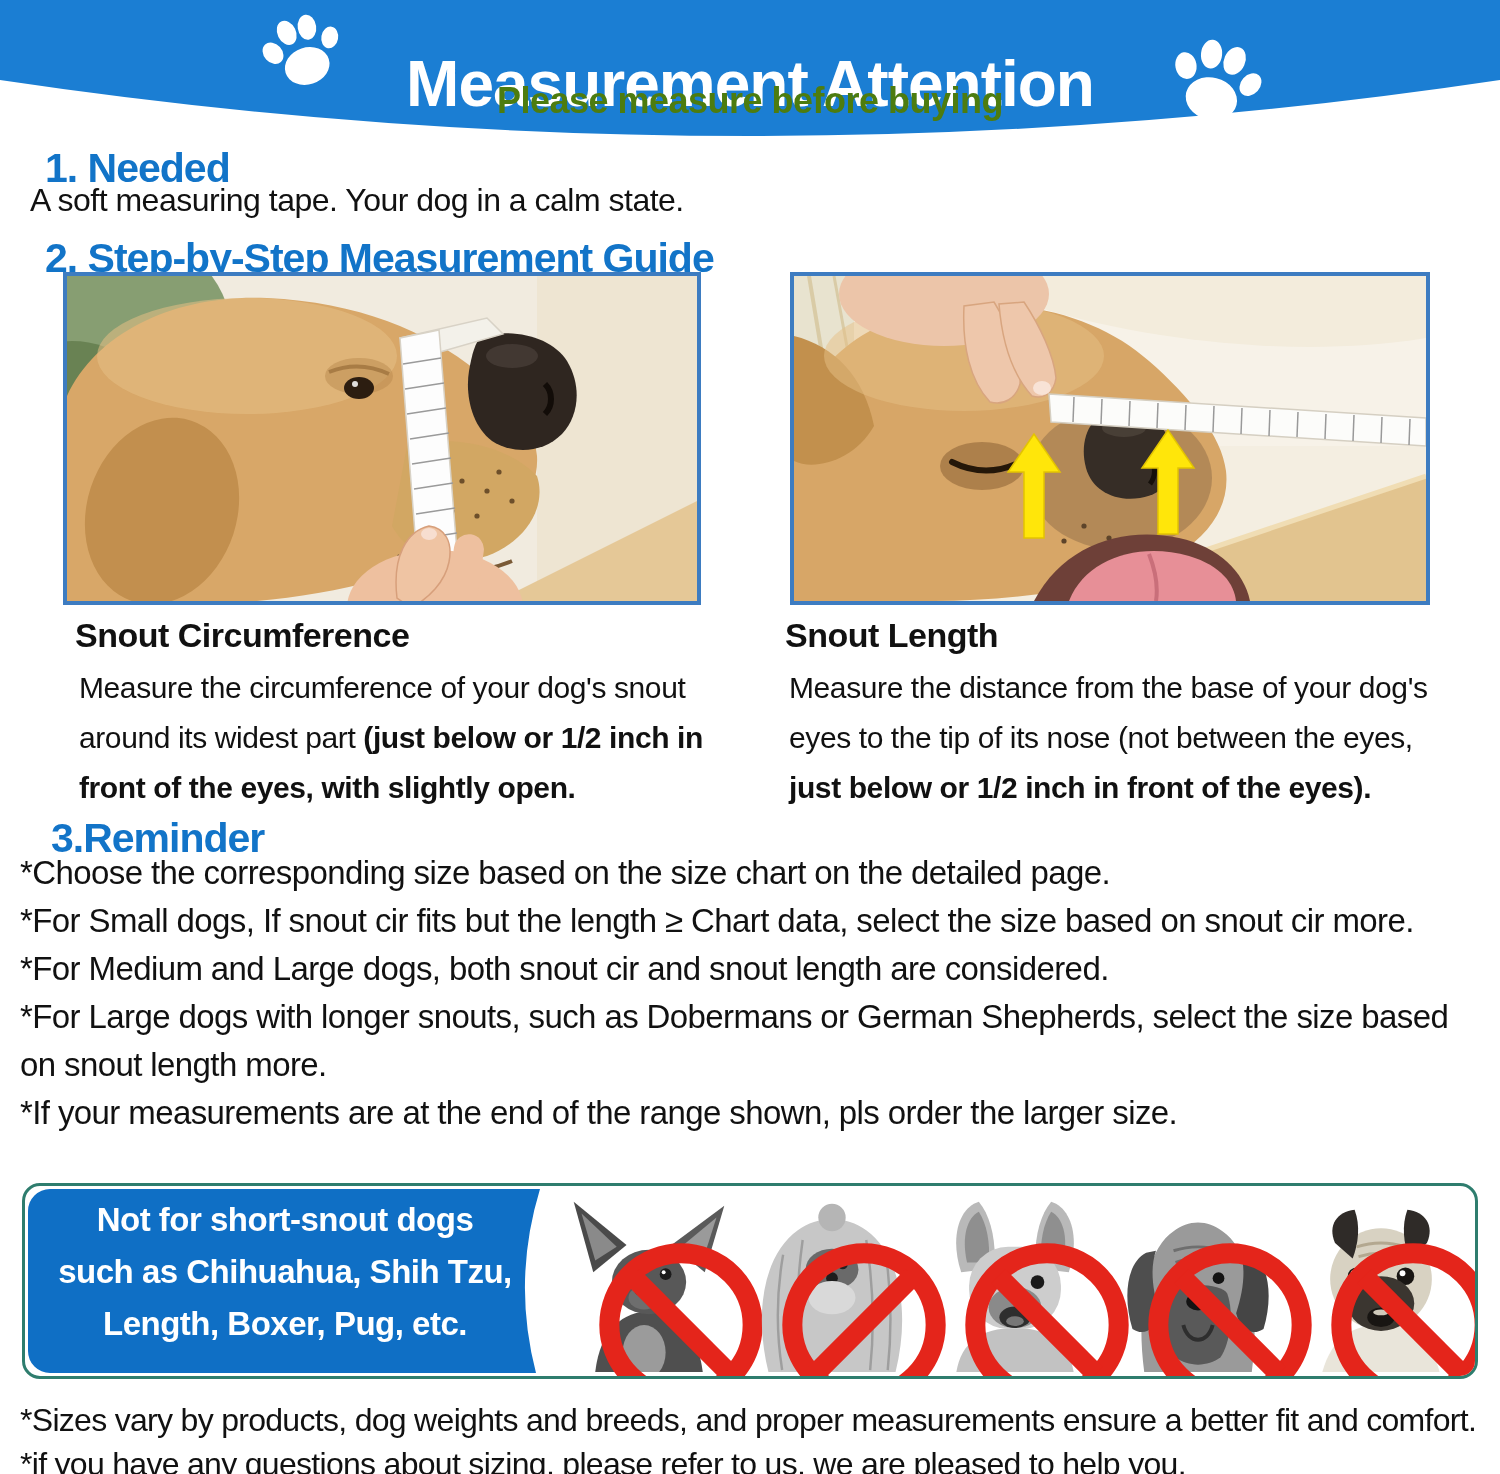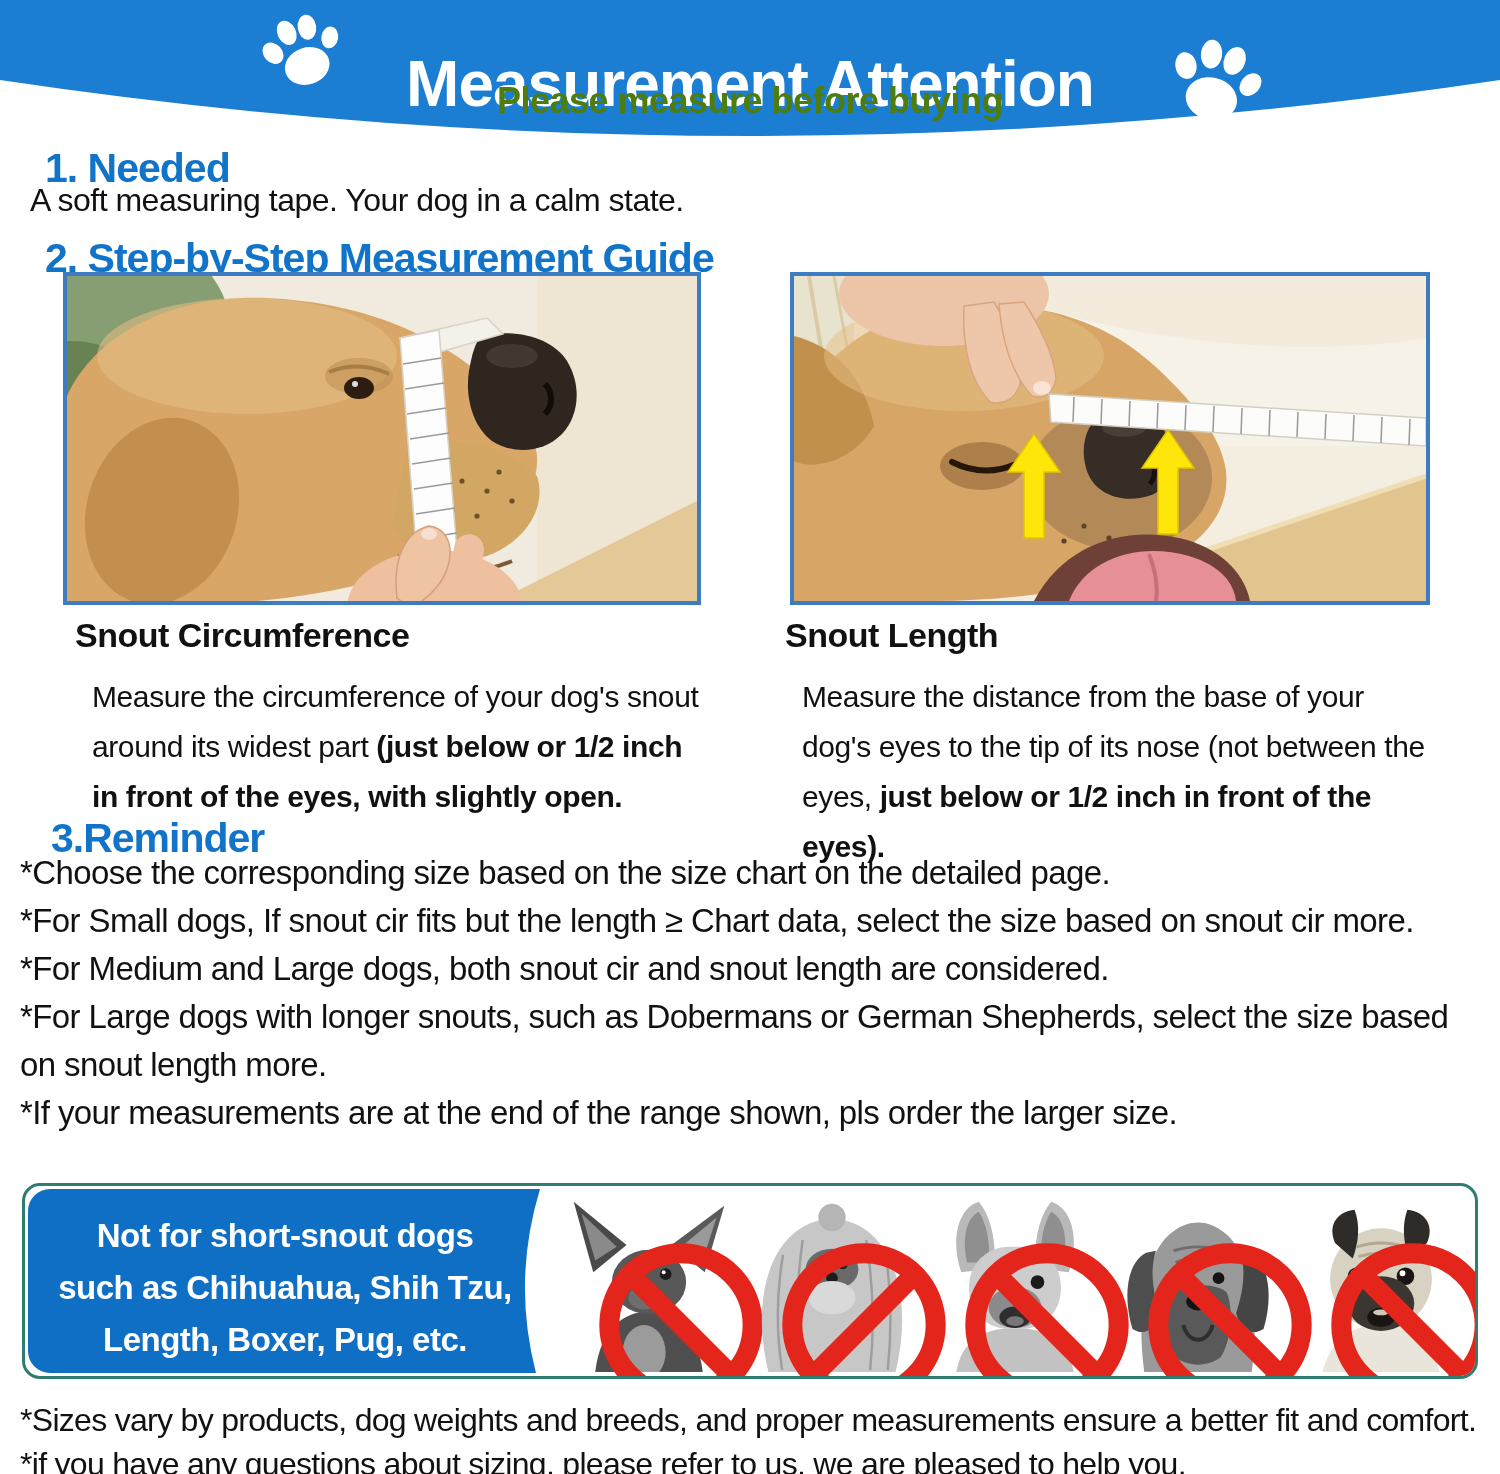--- a/index.html
+++ b/index.html
@@ -28,34 +28,34 @@
          box-sizing:border-box;background:#f2ecdf;overflow:hidden;margin:0;}
   .photo svg{display:block;width:100%;height:100%;}
   .photo-left{left:63px;width:638px;}
   .photo-right{left:790px;width:640px;}
 
   
   .caption{position:absolute;top:616px;}
   .caption-left{left:75px;width:655px;}
   .caption-right{left:785px;width:672px;}
   .cap-title{margin:0 0 8px 0;font-size:34px;font-weight:bold;letter-spacing:-0.5px;}
-  .cap-body{margin:17px;font-size:30px;line-height:50px;letter-spacing:-0.4px;}
+  .cap-body{margin:4px;font-size:30px;line-height:50px;letter-spacing:-0.4px;}
   .cap-body b{font-weight:bold;}
 
   
   .reminder{position:absolute;top:849px;left:20px;width:1465px;font-size:33px;
             line-height:48px;letter-spacing:-0.6px;}
   .reminder p{margin:0;}
 
   
   .warning-box{position:absolute;top:1183px;left:22px;width:1456px;height:196px;
                box-sizing:border-box;border:3px solid #2e7d6e;border-radius:18px;
                background:#fff;overflow:hidden;}
   .wb-blue{position:absolute;left:3px;top:3px;width:530px;height:184px;}
-  .wb-text{position:absolute;left:28px;top:24px;width:464px;color:#fff;
+  .wb-text{position:absolute;left:28px;top:8px;width:464px;color:#fff;
            font-size:33px;font-weight:bold;line-height:52px;text-align:center;letter-spacing:-0.5px;}
   .dogs{position:absolute;left:538px;top:6px;right:8px;bottom:4px;
         display:flex;justify-content:space-between;align-items:flex-end;}
   .dog-fig{position:relative;width:172px;height:176px;margin:0;}
   .dog-fig svg{display:block;width:100%;height:100%;}
   .no-sign{position:absolute;left:50%;top:54%;width:108px;height:108px;margin:-54px 0 0 -54px;}
 
   
   .footer{position:absolute;top:1398px;left:20px;width:1470px;font-size:32px;
           line-height:44px;letter-spacing:-0.7px;}

